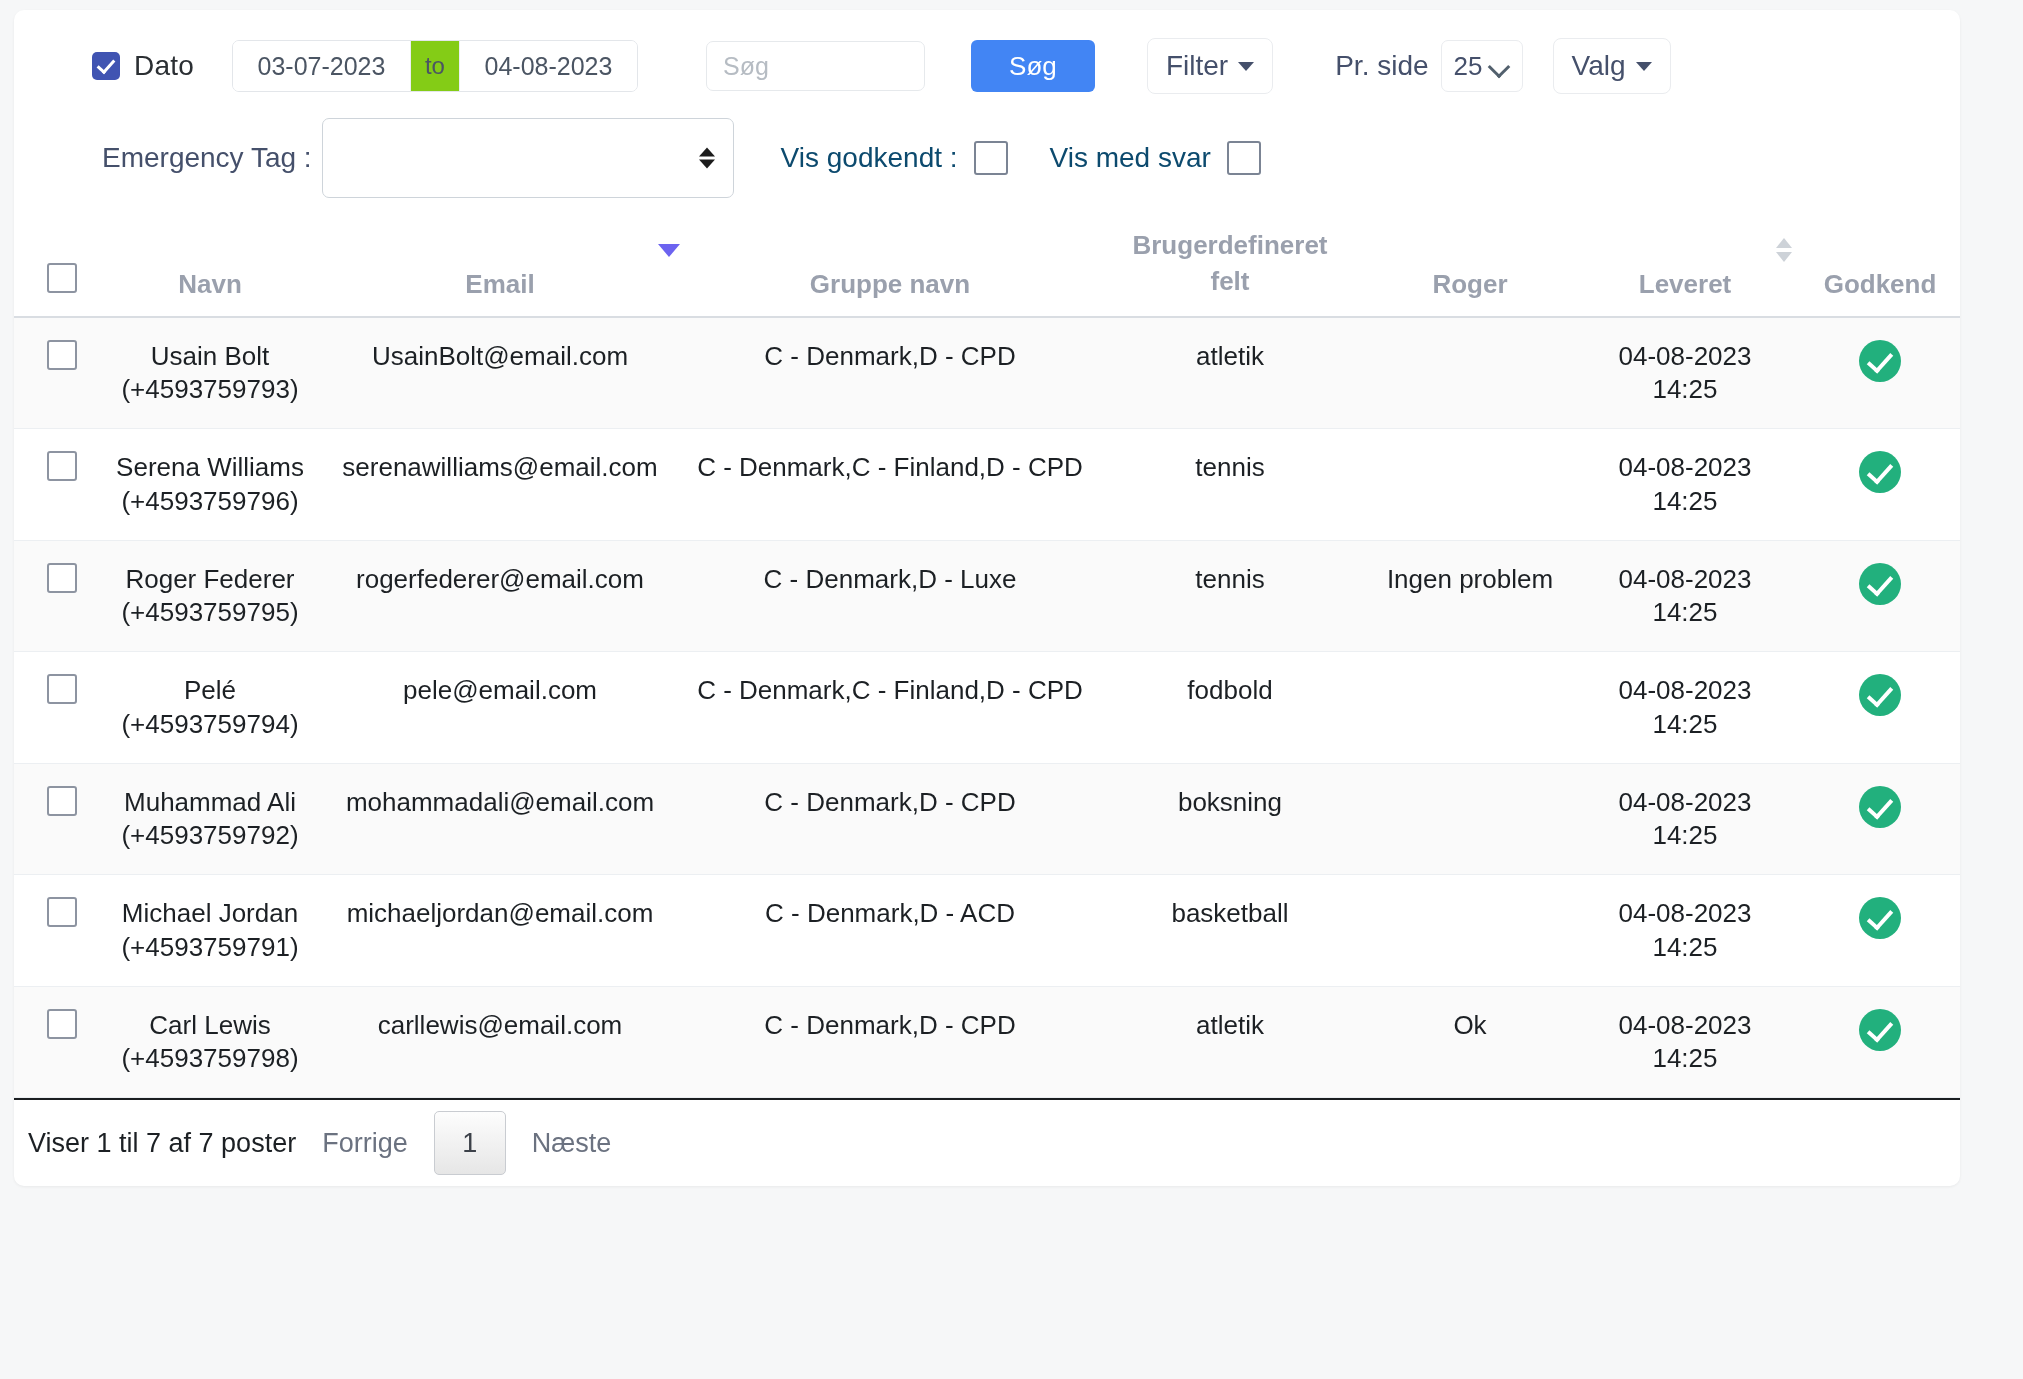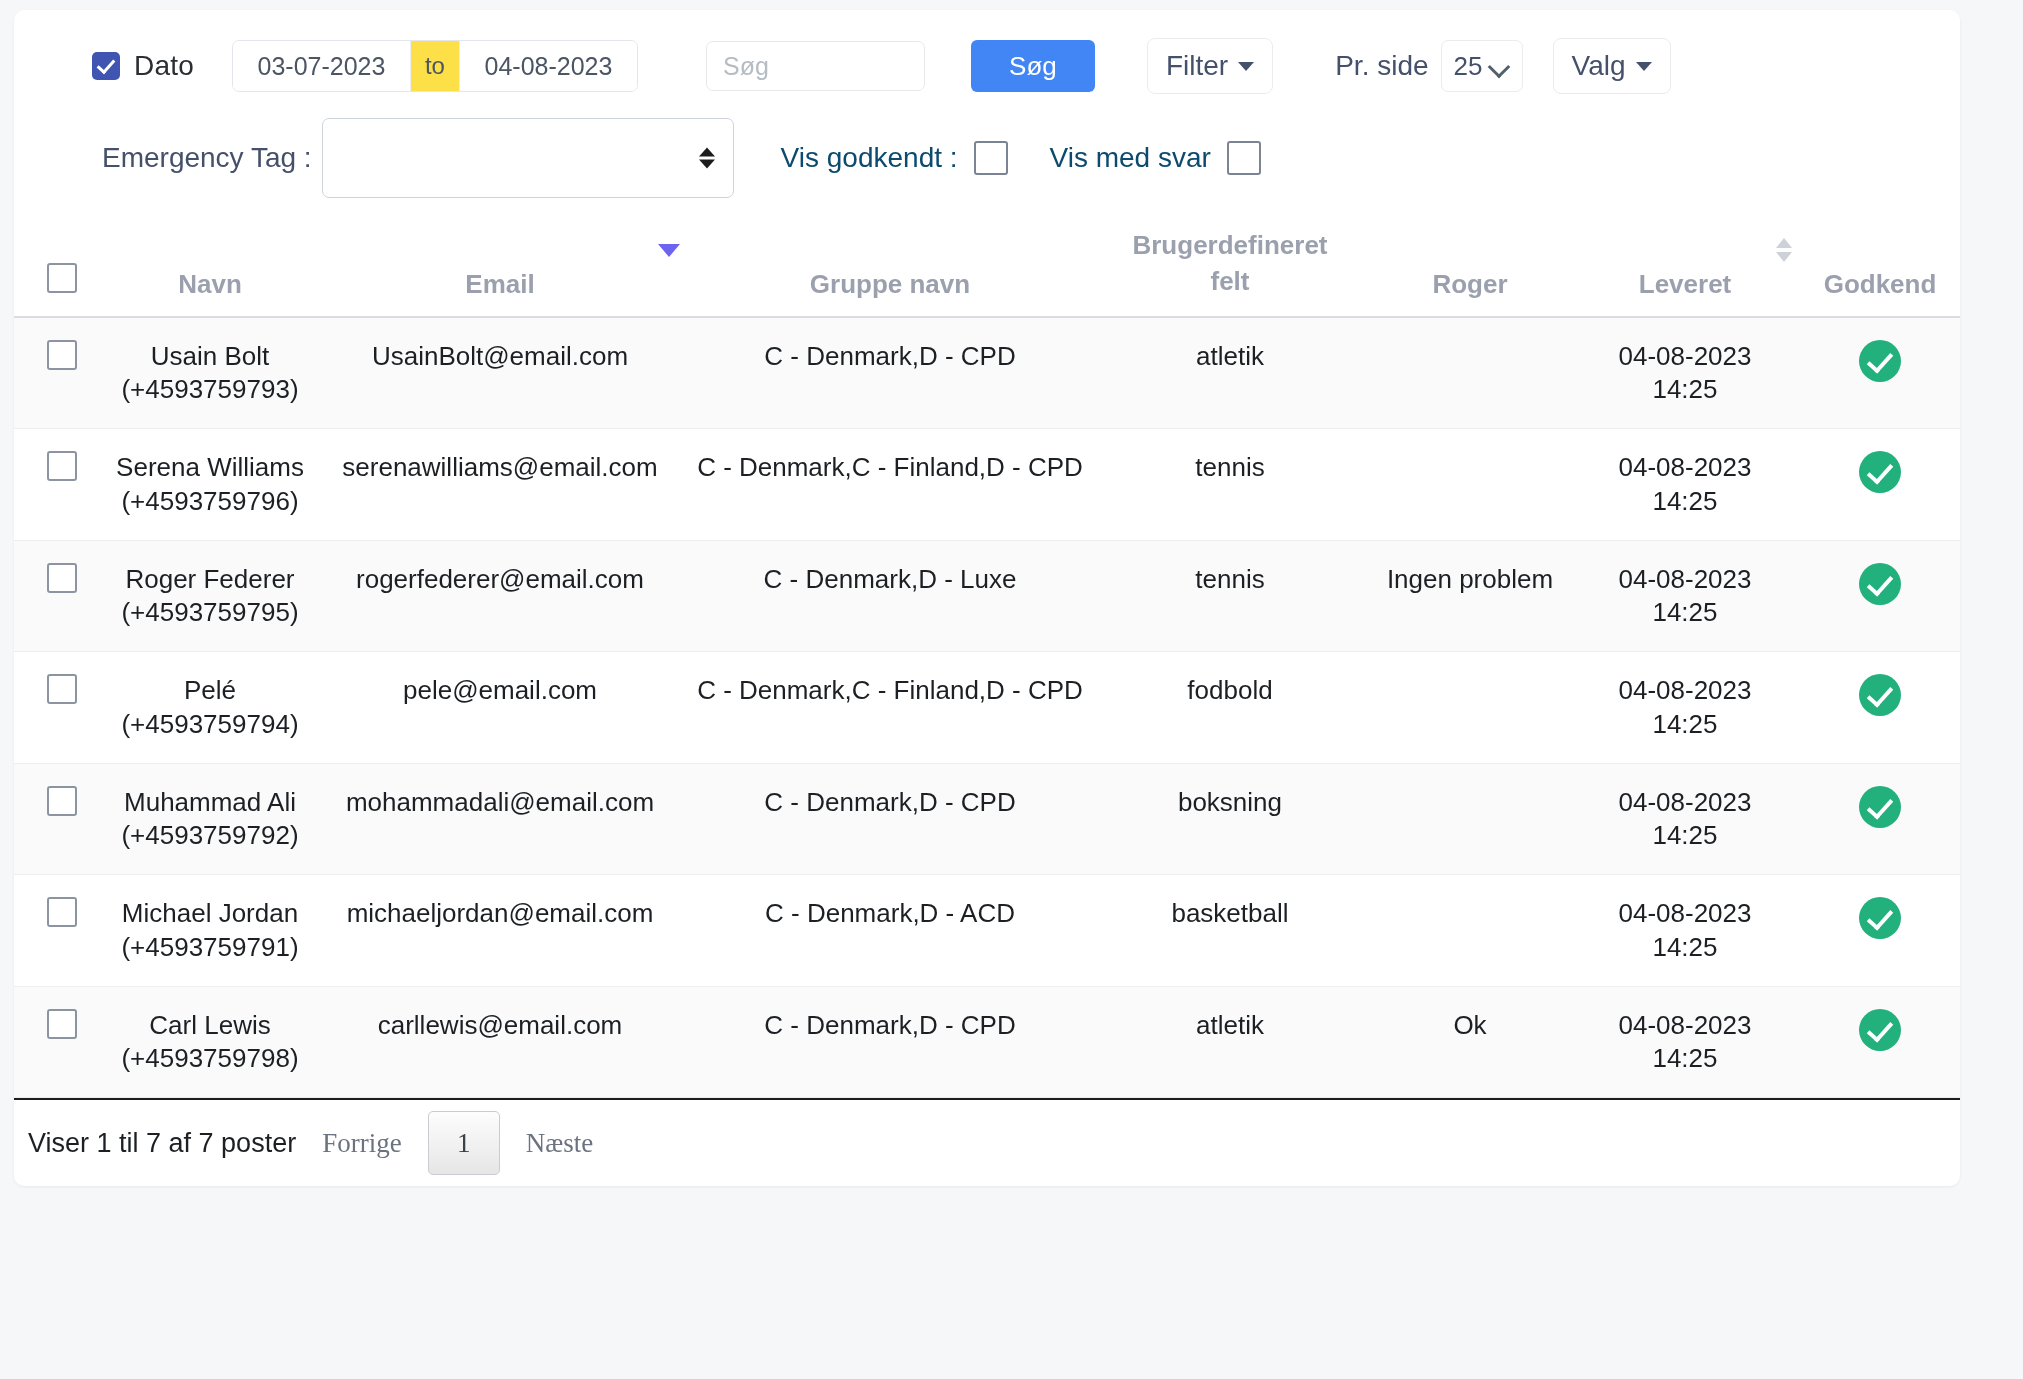--- a/index.html
+++ b/index.html
@@ -87,21 +87,21 @@
     background: #fff;
     cursor: text;
   }
   .daterange .dsep {
     width: 48px;
     display: flex;
     align-items: center;
     justify-content: center;
     font-size: 24px;
     color: #4b5563;
-    background: #fde047;
+    background: #84cc16;
     border-left: 1px solid #eceef1;
     border-right: 1px solid #eceef1;
   }
 
   .search-input {
     margin-left: 68px;
     width: 185px;
     height: 48px;
     border: 1px solid #e6e9ec;
     border-radius: 7px;
@@ -344,21 +344,20 @@
     border-top: 2px solid #1b1e21;
   }
   .footer-info {
     font-size: 27px;
     color: #1c2024;
     padding-left: 4px;
   }
   .pager {
     display: flex;
     align-items: center;
-    font-family: Liberation Serif, serif;
   }
   .pg-link {
     font-size: 27px;
     color: #6b7280;
     padding: 0 26px;
     cursor: pointer;
   }
   .pg-num {
     font-size: 27px;
     color: #3c4149;

